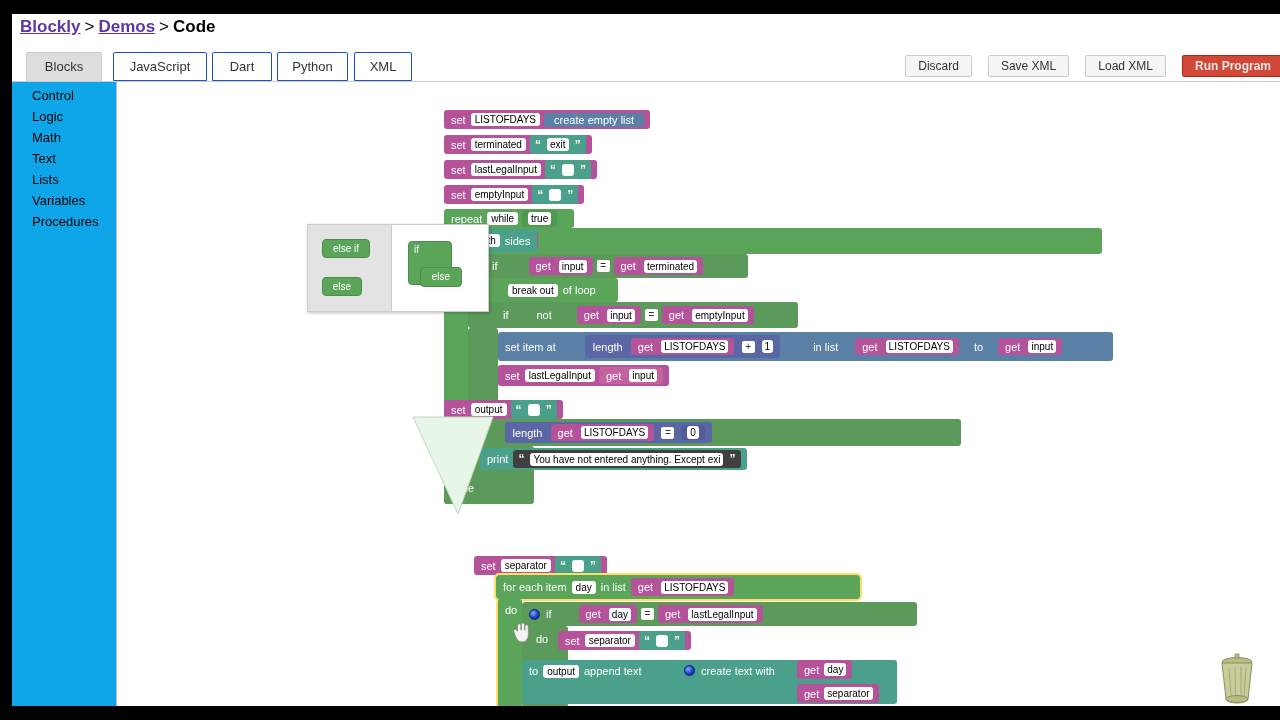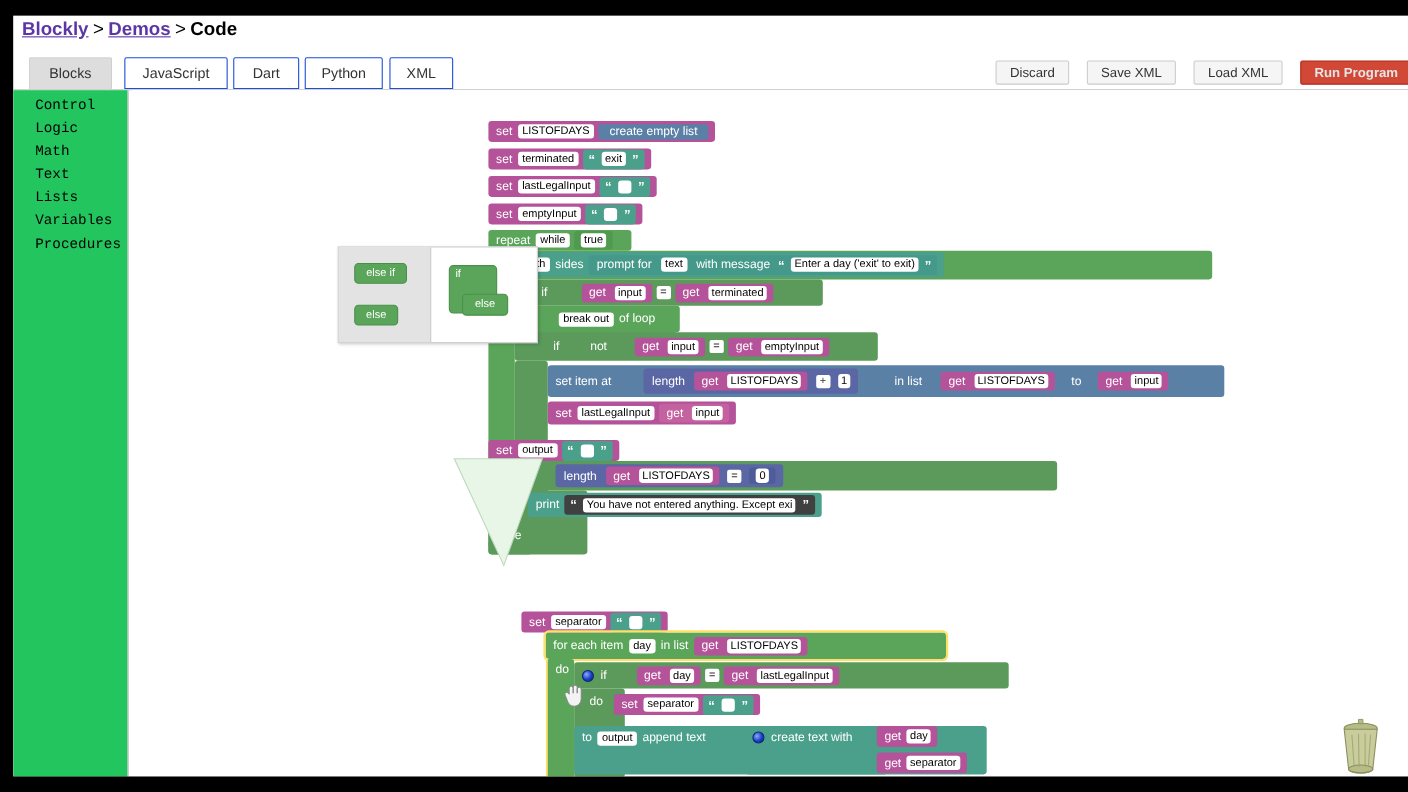--- a/index.html
+++ b/index.html
@@ -33,21 +33,21 @@
 
   
   .btns { position:absolute; right:8px; top:41px; display:flex; gap:16px; }
   .btn { height:22px; line-height:20px; padding:0 12px; font-size:12px;
          border:1px solid #ccc; background:#f5f5f5; color:#333; border-radius:2px;
          white-space:nowrap; }
   .btn.primary { background:#d14836; border-color:#b0281a; color:#e5e5e5; font-weight:bold; }
 
   
   .content { position:absolute; left:0; top:67px; width:1280px; height:625px; border-top:1px solid #ccc; }
-  .sidebar { position:absolute; left:0; top:0; width:108px; height:625px; background:#22c55e;font-family:Liberation Mono, monospace; }
+  .sidebar { position:absolute; left:0; top:0; width:108px; height:625px; background:#0ea5e9; }
   .cat { font-size:13px; color:#000; padding:2px 0 2px 20px; line-height:17px; }
   .cat.first { padding-top:5px; }
 
   .workspace { position:absolute; left:104px; top:0; width:1176px; height:625px;
                background:#fff; border-left:1px solid #bbb; overflow:hidden; }
 
   
   .blk { position:absolute; white-space:nowrap; font-size:11px; color:#fff;
          line-height:normal; border-radius:3px; }
 
@@ -216,28 +216,20 @@
       <div class="blk c-text" style="left:158px; top:146px; width:0; height:0;"></div>
       <div class="blk c-text" style="left:156px; top:146px; width:0; height:0;"></div>
 
       <div class="blk c-text" style="left:154px; top:146px; width:0; height:0;"></div>
 
       <div class="blk c-text" style="left:262px; top:147px; height:23px;">
         <div class="row">
           <span class="label">trim spaces from</span>
           <span class="field">both</span>
           <span class="label">sides</span>
-          <span class="sub c-text" style="background:#44998a;">
-            <span class="label">prompt for</span>
-            <span class="field">text</span>
-            <span class="label">with message</span>
-            <span class="quote">“</span>
-            <span class="field sm">Enter a day ('exit' to exit)</span>
-            <span class="quote">”</span>
-          </span>
         </div>
       </div>
 
       <div class="blk c-logic" style="left:351px; top:172px; width:280px; height:24px;">
         <div class="row">
           <span class="mut"></span>
           <span class="label">if</span>
           <span class="sub c-var" style="margin-left:28px;">
             <span class="label">get</span>
             <span class="field sm">input</span>

